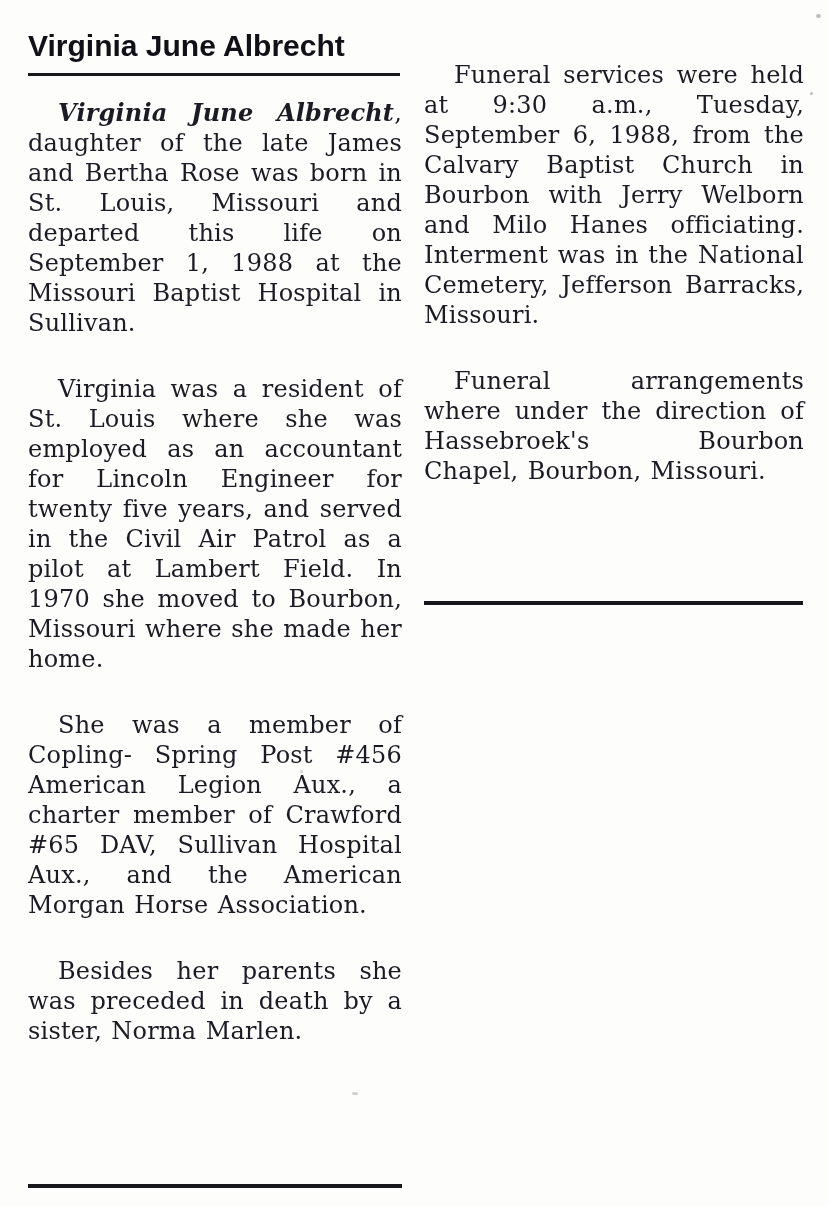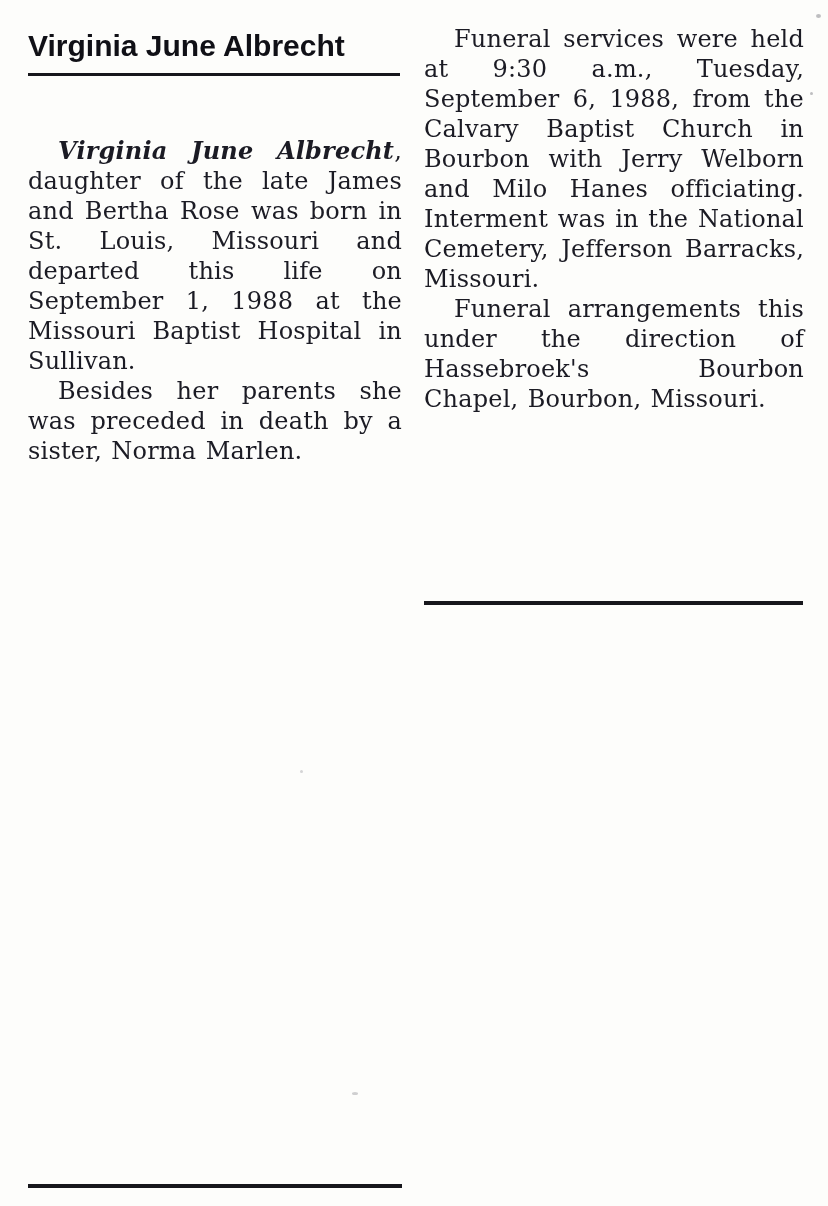--- a/index.html
+++ b/index.html
@@ -49,23 +49,24 @@
   .headline-rule {
     margin-top: 9px;
     height: 3px;
     width: 372px;
     background: #17171c;
   }
 
   
   .body-p {
     text-indent: 30px;
+    margin-top: 36px;
   }
   .body-p.first {
-    margin-top: 60px;
+    margin-top: 22px;
   }
   .lead {
     font-weight: bold;
     font-style: italic;
   }
 
   
   .rule-bottom {
     position: absolute;
     height: 4px;
@@ -92,34 +93,36 @@
 <div class="page">
 
   <div class="col col-left">
 
     <h1 class="headline">Virginia June Albrecht</h1>
 
     <div class="headline-rule"></div>
 
     <p class="body-p first"><span class="lead">Virginia June Albrecht</span><span>, daughter of the late James and Bertha Rose was born in St. Louis, Missouri and departed this life on September 1, 1988 at the Missouri Baptist Hospital in Sullivan.</span></p>
 
+    <p class="body-p">Virginia was a resident of St. Louis where she was employed as an accountant for Lincoln Engineer for twenty five years, and served in the Civil Air Patrol as a pilot at Lambert Field. In 1970 she moved to Bourbon, Missouri where she made her home.</p>
 
+    <p class="body-p">She was a member of Copling- Spring Post #456 American Legion Aux., a charter member of Crawford #65 DAV, Sullivan Hospital Aux., and the American Morgan Horse Association.</p>
 
 
 
     <p class="body-p">Besides her parents she was preceded in death by a sister, Norma Marlen.</p>
 
   </div>
 
   <div class="col col-right">
 
     <p class="body-p">Funeral services were held at 9:30 a.m., Tuesday, September 6, 1988, from the Calvary Baptist Church in Bourbon with Jerry Welborn and Milo Hanes officiating. Interment was in the National Cemetery, Jefferson Barracks, Missouri.</p>
 
 
-    <p class="body-p">Funeral arrangements this under the direction of Hassebroek's Bourbon Chapel, Bourbon, Missouri.</p>
+    <p class="body-p">Funeral arrangements where under the direction of Hassebroek's Bourbon Chapel, Bourbon, Missouri.</p>
 
   </div>
 
   <div class="rule-bottom rule-bottom-left"></div>
 
   <div class="rule-bottom rule-bottom-right"></div>
 
   <div class="speck speck-1"></div>
   <div class="speck speck-2"></div>
   <div class="speck speck-3"></div>

